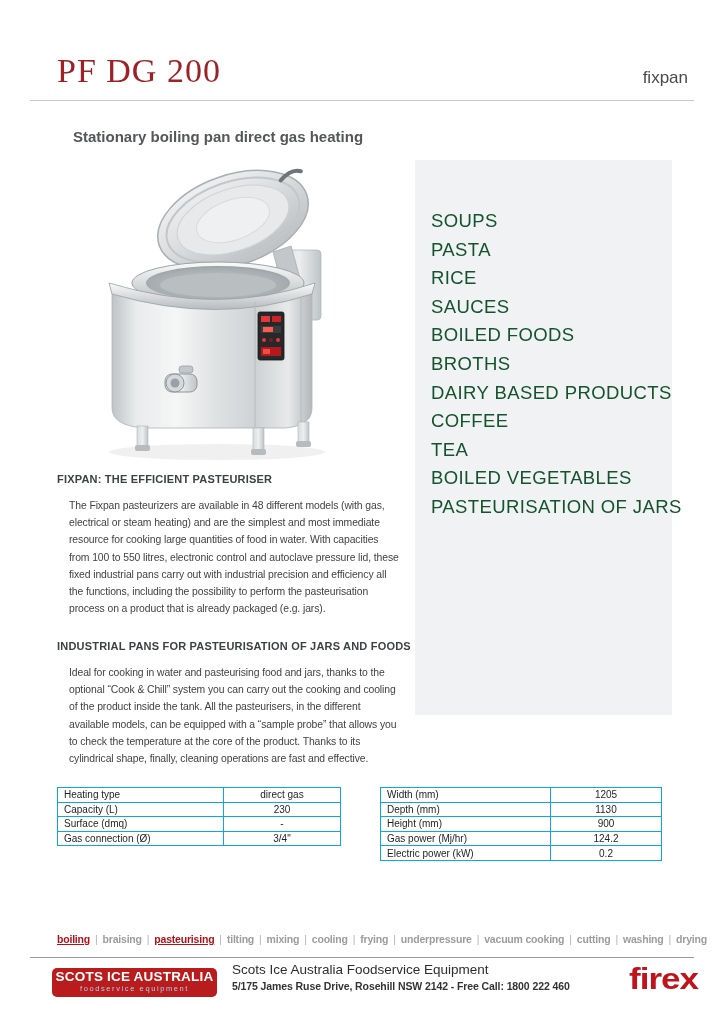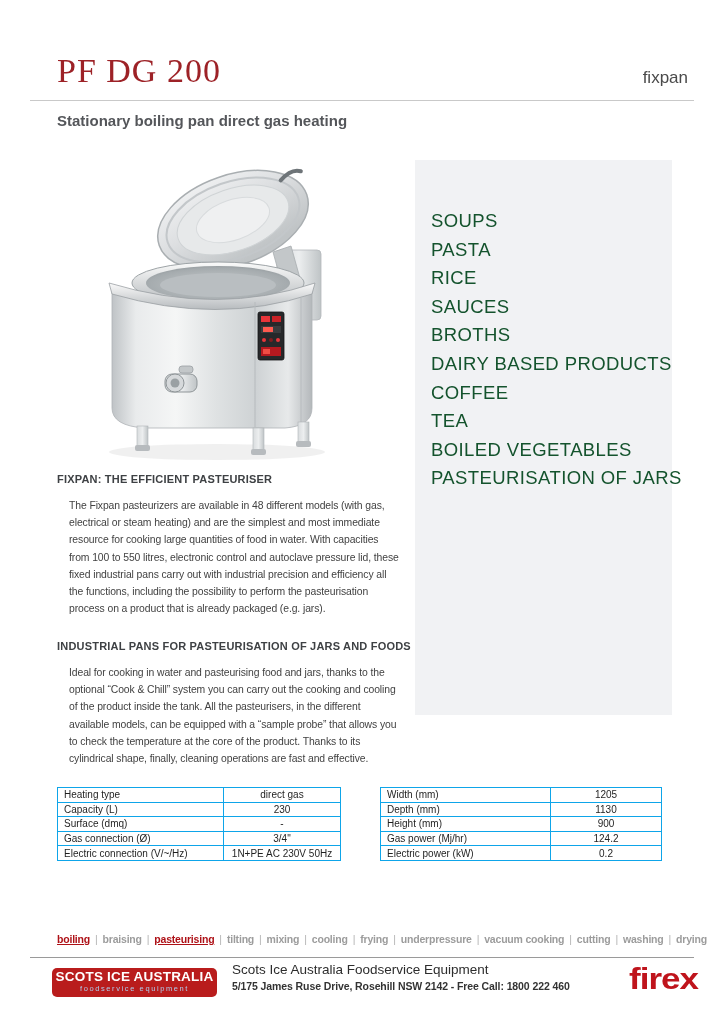--- a/index.html
+++ b/index.html
@@ -10,21 +10,21 @@
   
   .model-title {
     position:absolute; left:57px; top:52px; margin:0;
     font-family:"Liberation Serif", serif; font-weight:400;
     font-size:34px; color:#9d2227; letter-spacing:1px;
   }
   .range-label { position:absolute; right:36px; top:68px; font-size:17px; color:#4a4a4a; }
   .rule { position:absolute; left:30px; right:30px; border-top:1px solid #c9c9c9; }
   .header-rule { top:100px; }
   .subtitle {
-    position:absolute; left:57px; top:112px; margin:0;
+    position:absolute; left:57px; top:112px; margin:16px;
     font-size:15px; font-weight:700; color:#54565a;
   }
   
   .product-figure { position:absolute; left:105px; top:150px; width:310px; height:330px; margin:0; }
   
   .apps-panel {
     position:absolute; left:415px; top:160px; width:257px; height:555px;
     background:#f1f2f4; box-sizing:border-box; padding:47px 8px 0 16px;
   }
   .app-item {
@@ -165,20 +165,21 @@
       <rect x="191" y="291" width="15" height="6" rx="2" fill="#b7bbbe"></rect>
     </svg>
   </figure>
 
   <aside class="apps-panel">
 
   <div class="app-item">SOUPS</div>
       <div class="app-item">PASTA</div>
       <div class="app-item">RICE</div>
       <div class="app-item">SAUCES</div>
+      <div class="app-item">BOILED FOODS</div>
       <div class="app-item">BROTHS</div>
       <div class="app-item">DAIRY BASED PRODUCTS</div>
       <div class="app-item">COFFEE</div>
       <div class="app-item">TEA</div>
       <div class="app-item">BOILED VEGETABLES</div>
       <div class="app-item">PASTEURISATION OF JARS</div>
     </aside>
 
   <section class="sec sec-1">
     <h3>FIXPAN: THE EFFICIENT PASTEURISER</h3>
@@ -202,24 +203,20 @@
           <td class="v">230</td>
         </tr>
         <tr>
           <td class="k">Surface (dmq)</td>
           <td class="v">-</td>
         </tr>
         <tr>
           <td class="k">Gas connection (Ø)</td>
           <td class="v">3/4"</td>
         </tr>
-        <tr>
-          <td class="k">Electric connection (V/~/Hz)</td>
-          <td class="v">1N+PE AC 230V 50Hz</td>
-        </tr>
       </tbody>
   </table>
 
   <table class="spec-table spec-table-right">
     <tbody>
 
     <tr>
           <td class="k">Width (mm)</td>
           <td class="v">1205</td>
         </tr>

